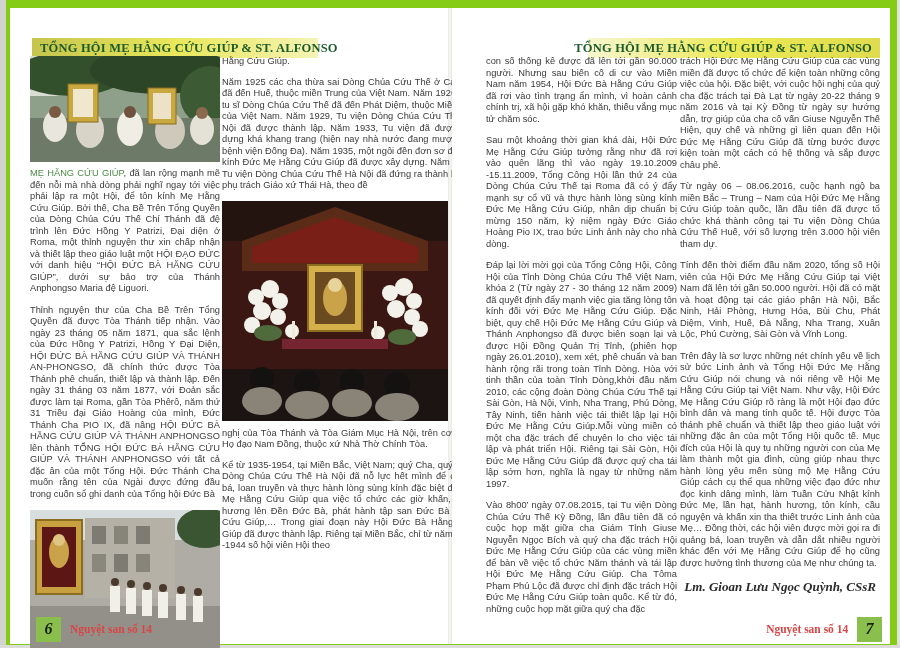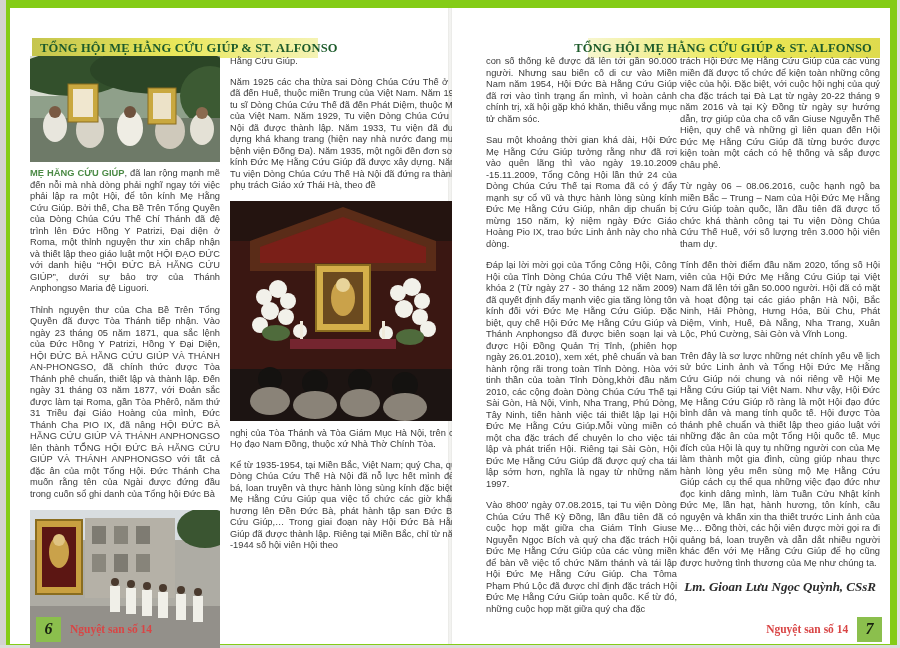--- a/index.html
+++ b/index.html
@@ -17,27 +17,27 @@
   .header-bar{position:absolute;top:30px;height:20px;display:flex;align-items:center;
               font-family:"Liberation Serif",serif;font-weight:bold;font-size:12.5px;
               color:#1d5b2b;letter-spacing:.2px;white-space:nowrap;}
   .header-bar-left{left:22px;width:278px;padding-left:8px;
        background:linear-gradient(to right,#c5c54e,#e9e75a,#f5f3b4);}
   .header-bar-right{right:10px;width:284px;justify-content:flex-end;padding-right:8px;
        background:linear-gradient(to right,#f7f6cf,#ece955,#dedb4e);}
 
   .col{position:absolute;top:48px;}
   .lp-col1{left:20px;width:190px;}
-  .lp-col2{left:220px;width:254px;}
+  .lp-col2{left:212px;width:254px;}
   .rp-col1{left:34px;width:191px;}
   .rp-col2{left:228px;width:200px;}
 
   p.body{margin:0 0 10px 0;font-size:9.3px;line-height:11.5px;text-align:justify;}
   p.tight{margin-bottom:9px;}
-  .lead-green{color:#4b8a45;font-weight:bold;}
+  .lead-green{color:#4b8a45;font-weight:normal;}
 
   .photo{display:block;margin:0 0 6px 0;background:#888;}
   .photo svg{display:block;}
   .photo-top{width:190px;height:106px;}
   .photo-shrine{width:226px;height:220px;margin-bottom:7px;}
   .photo-bottom{width:190px;height:138px;margin-top:2px;}
 
   .signature{margin-top:4px;text-align:right;padding-right:4px;
              font-family:"Liberation Serif",serif;font-style:italic;font-weight:bold;
              font-size:13px;color:#2b2b2b;}

